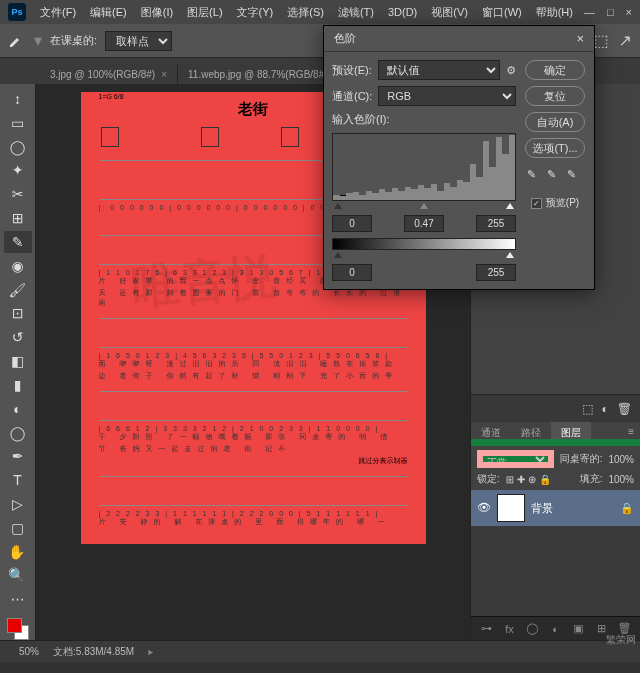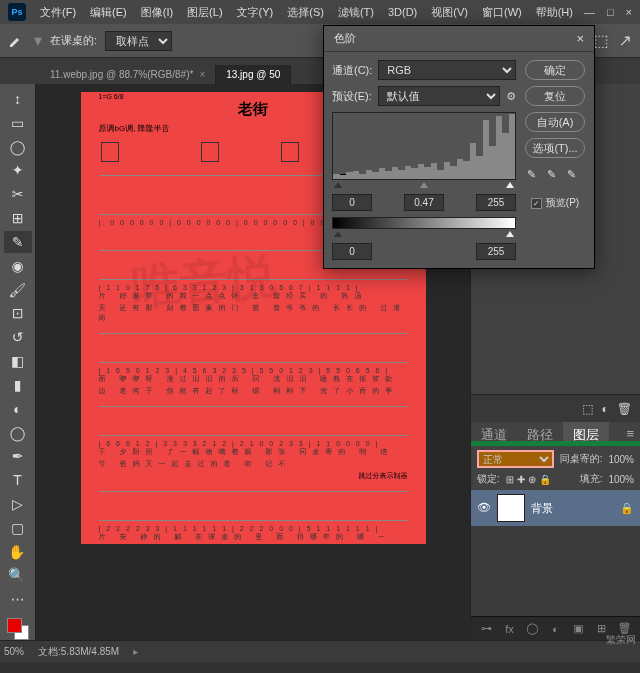--- a/index.html
+++ b/index.html
@@ -31,32 +31,32 @@
 .tab-block{height:40px;border-top:1px solid #888;border-bottom:1px solid #888;margin:10px 0 4px;position:relative}
 .tab-nums{font-size:7px;letter-spacing:2px;color:#333}
 .lyric{font-size:7px;letter-spacing:6px;color:#333;margin-bottom:2px}
 .chord-box{width:18px;height:20px;border:1px solid #333;display:inline-block;margin:2px}
 .wm{position:absolute;top:35%;left:15%;font-size:48px;color:rgba(0,0,0,0.08);font-weight:bold;transform:rotate(-5deg);pointer-events:none}
 .right-panels{width:170px;background:#535353;display:flex;flex-direction:column;border-left:1px solid #222}
 .panel-top{height:310px;background:#424242}
 .panel-mid{height:28px;background:#383838;display:flex;align-items:center;justify-content:flex-end;padding:0 8px;gap:8px;color:#ccc;font-size:12px;border-top:1px solid #222}
 .panel-icn{cursor:pointer}
 .layers{flex:1;background:#424242;display:flex;flex-direction:column}
-.layers-tabs{display:flex;height:24px;font-size:13px;color:#aaa;border-bottom:5px solid #15803d}
+.layers-tabs{display:flex;height:24px;font-size:10px;color:#aaa;border-bottom:7px solid #15803d}
 .ltab{padding:4px 10px;cursor:pointer}
 .ltab.active{color:#fff;background:#535353}
 .layers-opts{padding:4px 6px;display:flex;flex-direction:column;gap:4px;font-size:10px;color:#ccc}
 .lrow{display:flex;align-items:center;gap:6px}
-.lsel{background:#a16207;color:#ccc;border:2px solid #fca5a5;font-size:10px;flex:1;height:18px}
+.lsel{background:#15803d;color:#ccc;border:6px solid #fca5a5;font-size:10px;flex:1;height:18px}
 .layer-list{flex:1;background:#3a3a3a}
 .layer-item{display:flex;align-items:center;height:36px;background:#5a6e8a;padding:0 6px;gap:6px;font-size:11px;color:#fff}
 .eye{width:14px;height:14px}
 .thumb{width:28px;height:28px;background:#fff;border:1px solid #222}
 .lock-ic{margin-left:auto;font-size:11px}
-.statusbar{height:22px;background:#3a3a3a;display:flex;align-items:center;padding:0 4px;gap:14px;color:#bbb;font-size:10px;border-top:1px solid #222}
+.statusbar{height:22px;background:#3a3a3a;display:flex;align-items:center;padding:0 19px;gap:14px;color:#bbb;font-size:10px;border-top:1px solid #222}
 .dialog{position:absolute;top:25px;left:323px;width:272px;background:#535353;border:1px solid #000;box-shadow:0 4px 20px rgba(0,0,0,0.5);z-index:100;color:#ddd;font-size:11px}
 .dlg-title{height:26px;display:flex;align-items:center;padding:0 10px;background:#535353;border-bottom:1px solid #383838}
 .dlg-close{margin-left:auto;cursor:pointer;font-size:13px}
 .dlg-body{padding:8px;display:flex;gap:8px}
 .dlg-left{flex:1;display:flex;flex-direction:column;gap:6px}
 .dlg-right{width:62px;display:flex;flex-direction:column;gap:6px;align-items:center}
 .dlg-row{display:flex;align-items:center;gap:6px}
 .dlg-select{flex:1;background:#3a3a3a;color:#ddd;border:1px solid #222;height:20px;font-size:11px;padding:0 4px}
 .gear{color:#ccc}
 .histo{width:100%;height:68px;background:linear-gradient(to top,#000 0%,#000 8%,transparent 8%);position:relative;border:1px solid #222}
@@ -110,20 +110,21 @@
   <span class="opt-label">在课桌的:</span>
   <select class="opt-select"><option>取样点</option></select>
   <div class="opt-right">
     <span>□</span>
     <span>⬚</span>
     <span>↗</span>
   </div>
 </div>
 
 <div class="tabs">
+  <div class="tab"><span>3.jpg @ 100%(RGB/8#)</span><span class="tab-close">×</span></div>
   <div class="tab"><span>11.webp.jpg @ 88.7%(RGB/8#)*</span><span class="tab-close">×</span></div>
   <div class="tab active"><span>13.jpg @ 50</span></div>
 </div>
 
 <div class="main">
 
   <div class="toolbar">
     <div class="tool">↕</div>
     <div class="tool">▭</div>
     <div class="tool">◯</div>
@@ -149,21 +150,20 @@
     <div class="color-swatch">
       <div class="bg-col"></div>
       <div class="fg-col"></div>
     </div>
   </div>
 
   <div class="canvas-area">
     <div class="doc">
       <div><span>1=G 6/8</span></div>
       <div class="doc-title">老街</div>
-      <div class="doc-sub">原调bG调, 降隆半音</div>
       <div style="text-align:left;margin-top:6px"><span class="chord-box"></span><span style="margin-left:80px" class="chord-box"></span><span style="margin-left:60px" class="chord-box"></span></div>
       <div class="tab-block"></div>
       <div class="tab-nums">|: 0 0 0 0 0 0 | 0 0 0 0 0 0 | 0 0 0 0 0 0 | 0 0 0 0 0 0 :|</div>
       <div style="text-align:right;font-size:7px;margin:4px 0">间奏反复从第二段开始 %</div>
       <div class="tab-block" style="height:30px"></div>
       <div class="tab-nums">| 1 1 0 1 7 5 | 6 3 3 1 2 3 | 3 1 3 0 5 6 7 | 1 1 1 1 |</div>
       <div class="lyric">片  好家带  的我一点点怀  念      曾经买  的 热汤</div>
       <div class="lyric">天    还有那   刻着图案的门   前   曾爷爷的 长长的 过道两</div>
       <div class="tab-block" style="height:30px"></div>
       <div class="tab-nums">| 1 6 5 0 1 2 3 | 4 5 6 3 2 3 5 | 5 5 0 1 2 3 | 5 5 0 6 5 6 |</div>
@@ -236,28 +236,29 @@
 </div>
 
 <div class="dialog">
   <div class="dlg-title">
     <span>色阶</span>
     <span class="dlg-close">×</span>
   </div>
   <div class="dlg-body">
     <div class="dlg-left">
       <div class="dlg-row">
-        <span>通道(C):</span>
-        <select class="dlg-select"><option>RGB</option></select>
-      </div>
-      <div class="dlg-row">
         <span>预设(E):</span>
         <select class="dlg-select"><option>默认值</option></select>
         <span class="gear">⚙</span>
       </div>
+      <div class="dlg-row">
+        <span>通道(C):</span>
+        <select class="dlg-select"><option>RGB</option></select>
+      </div>
+      <div>输入色阶(I):</div>
       <div class="histo">
         <div class="histo-bars">
           <div class="hb" style="height:8%"></div>
             <div class="hb" style="height:6%"></div>
             <div class="hb" style="height:10%"></div>
             <div class="hb" style="height:12%"></div>
             <div class="hb" style="height:8%"></div>
             <div class="hb" style="height:14%"></div>
             <div class="hb" style="height:10%"></div>
             <div class="hb" style="height:16%"></div>

